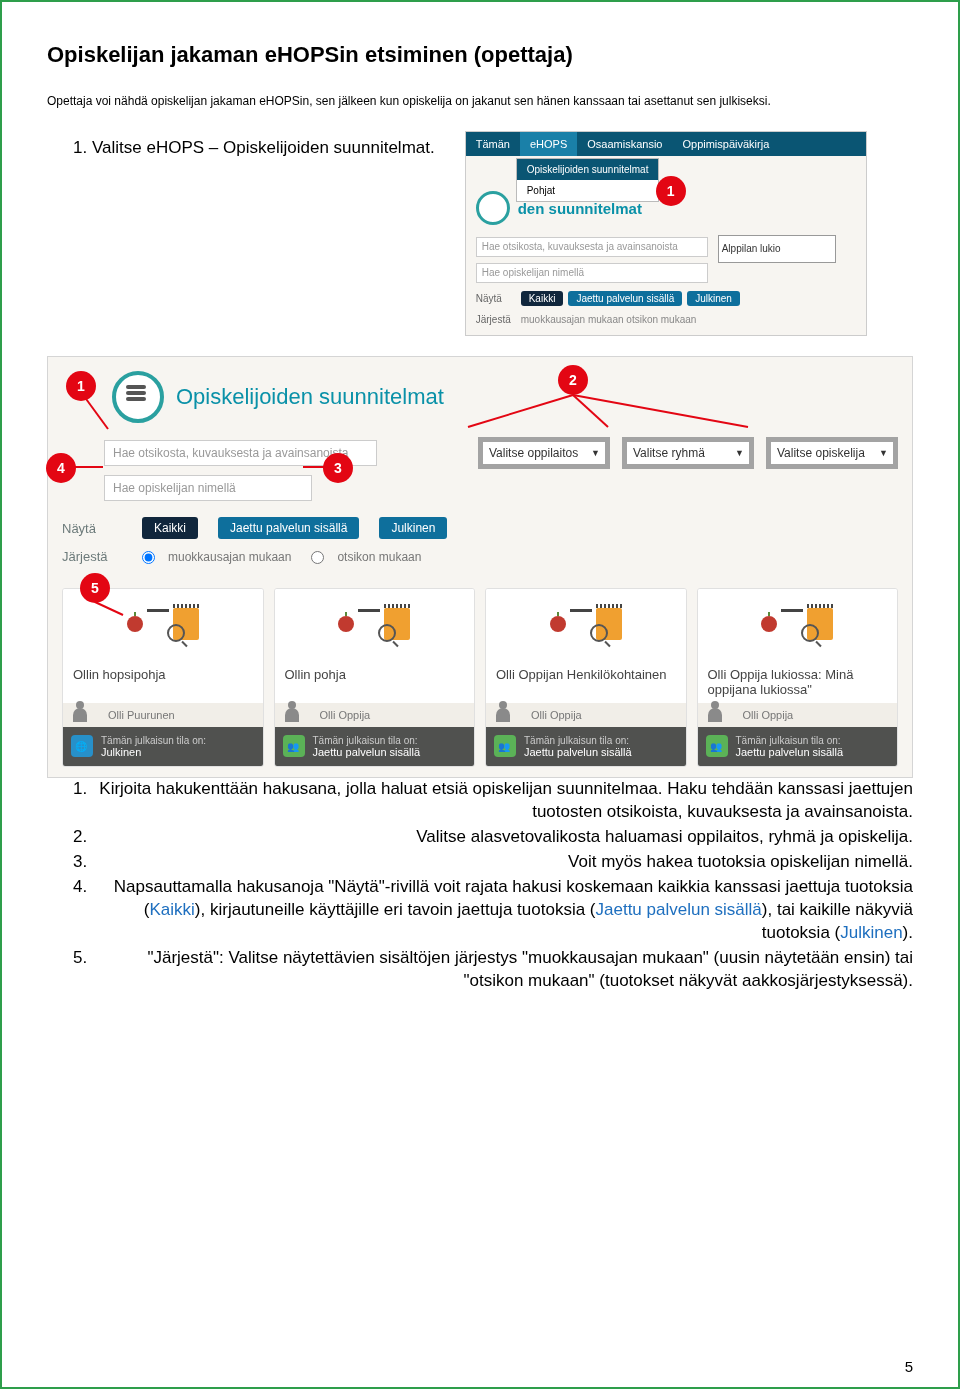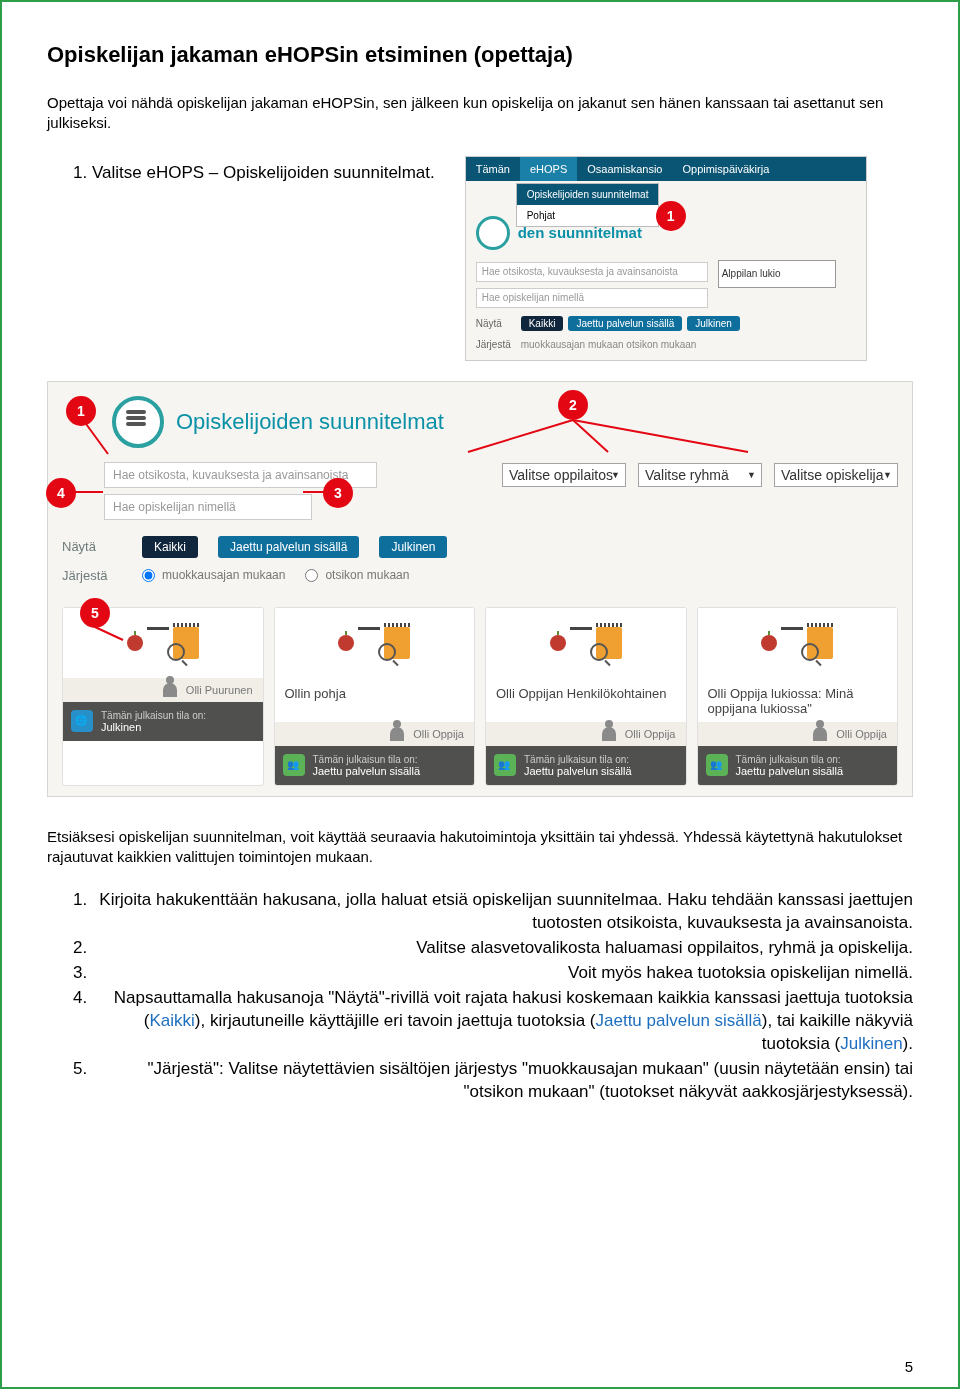--- a/index.html
+++ b/index.html
@@ -15,21 +15,21 @@
     box-sizing:border-box;
     border:2px solid #2e9e4b;
     padding:40px 45px 20px 45px;
     position:relative;
   }
   h1{
     font-size:22px;
     margin:0 0 25px 0;
   }
   p.intro{
-    font-size:15px;
+    font-size:12px;
     line-height:1.35;
     margin:0 0 22px 0;
   }
   ol.steps{
     font-size:17px;
     padding-left:45px;
     margin:0 0 20px 0;
   }
   ol.steps li{
     margin-bottom:2px;
@@ -118,30 +118,30 @@
     content:"";position:absolute;top:10px;left:10px;width:20px;height:4px;background:#555;border-radius:2px;
     box-shadow:0 6px 0 #555,0 12px 0 #555;
   }
   .search-row{display:flex;gap:12px;align-items:center;margin-bottom:6px;}
   .txt-input{
     background:#fff;border:1px solid #ccc;height:24px;
     padding:0 8px;color:#999;font-size:12px;line-height:24px;
     width:255px;
   }
   .sel-input{
-    background:#fff;border:1px solid #a3a3a3;height:22px;
-    padding:0 6px;color:#333;font-size:14px;line-height:22px;
+    background:#fff;border:5px solid #a3a3a3;height:22px;
+    padding:0 6px;color:#333;font-size:12px;line-height:22px;
     width:110px;position:relative;
   }
   .sel-input:after{content:"▼";position:absolute;right:5px;font-size:9px;color:#333;}
   .filter-row{display:flex;gap:20px;align-items:center;margin-top:16px;font-size:13px;color:#555;}
   .filter-row .lbl{width:60px;color:#6c7a7a;}
   .tag{padding:4px 12px;border-radius:3px;background:#0e6f9c;color:#fff;font-size:12px;}
   .tag.dark{background:#10263c;}
-  .radio{display:inline-flex;align-items:center;gap:7px;color:#777;font-size:12px;}
+  .radio{display:inline-flex;align-items:flex-end;gap:13px;color:#777;font-size:12px;}
   .radio input{margin:0;}
   
   .card-row{display:flex;gap:10px;margin-top:24px;}
   .card{
     flex:1;background:#fff;border:1px solid #e0e0e0;
     border-radius:3px;overflow:hidden;
     font-size:11px;color:#555;
   }
   .card-img{
     height:70px;background:#fff;
@@ -158,21 +158,21 @@
     border-radius:2px;position:relative;
   }
   .notebook:before{content:"";position:absolute;left:0;top:-4px;width:100%;height:4px;background:repeating-linear-gradient(90deg,#444 0 2px,transparent 2px 4px);}
   .apple{width:16px;height:16px;background:#c13a2f;border-radius:50%;position:relative;}
   .apple:before{content:"";position:absolute;top:-4px;left:7px;width:2px;height:4px;background:#5a8a3a;}
   .mag{width:14px;height:14px;border:2px solid #555;border-radius:50%;position:absolute;bottom:-2px;right:14px;}
   .mag:after{content:"";position:absolute;bottom:-5px;right:-5px;width:7px;height:2px;background:#555;transform:rotate(45deg);}
   .card-title{padding:8px 10px 2px;font-size:13px;color:#444;min-height:34px;}
   .card-author{
     background:#f1eee8;padding:5px 10px;
-    display:flex;justify-content:flex-end;align-items:center;gap:9px;
+    display:flex;justify-content:flex-start;align-items:center;gap:21px;
     color:#777;
   }
   .person-icon{
     width:14px;height:14px;background:#8a8a8a;border-radius:50% 50% 0 0;
     position:relative;
   }
   .person-icon:before{content:"";position:absolute;top:-7px;left:3px;width:8px;height:8px;background:#8a8a8a;border-radius:50%;}
   .card-foot{
     background:#50514f;color:#ddd;padding:8px;
     display:flex;gap:8px;align-items:flex-start;font-size:10px;
@@ -291,20 +291,21 @@
     <div class="card-row">
 
       <div class="card">
         <div class="card-img">
           <span class="apple"></span>
           <span class="binder"></span>
           <span class="notebook">
               <span class="mag"></span>
             </span>
         </div>
+        <div class="card-title">Ollin hopsipohja</div>
         <div class="card-author">
           <span class="person-icon"></span>
           <span>Olli Puurunen</span>
         </div>
         <div class="card-foot">
           <span class="foot-icon globe">🌐</span>
           <span class="foot-text">
             <div class="t1">Tämän julkaisun tila on:</div>
             <div class="t2">Julkinen</div>
           </span>
@@ -372,21 +373,20 @@
           <span class="foot-icon group">👥</span>
           <span class="foot-text">
             <div class="t1">Tämän julkaisun tila on:</div>
             <div class="t2">Jaettu palvelun sisällä</div>
           </span>
         </div>
       </div>
     </div>
   </div>
 
-  <p class="intro" style="margin-top:30px;">Etsiäksesi opiskelijan suunnitelman, voit käyttää seuraavia hakutoimintoja yksittäin tai yhdessä. Yhdessä käytettynä hakutulokset rajautuvat kaikkien valittujen toimintojen mukaan.</p>
 
   <ol class="steps">
     <li>Kirjoita hakukenttään hakusana, jolla haluat etsiä opiskelijan suunnitelmaa. Haku tehdään kanssasi jaettujen tuotosten otsikoista, kuvauksesta ja avainsanoista.</li>
     <li>Valitse alasvetovalikosta haluamasi oppilaitos, ryhmä ja opiskelija.</li>
     <li>Voit myös hakea tuotoksia opiskelijan nimellä.</li>
     <li>
       <span>Napsauttamalla hakusanoja "Näytä"-rivillä voit rajata hakusi koskemaan kaikkia kanssasi jaettuja tuotoksia (</span><span class="link-like">Kaikki</span><span>), kirjautuneille käyttäjille eri tavoin jaettuja tuotoksia (</span><span class="link-like">Jaettu palvelun sisällä</span><span>), tai kaikille näkyviä tuotoksia (</span><span class="link-like">Julkinen</span><span>).</span>
     </li>
     <li>"Järjestä": Valitse näytettävien sisältöjen järjestys "muokkausajan mukaan" (uusin näytetään ensin) tai "otsikon mukaan" (tuotokset näkyvät aakkosjärjestyksessä).</li>
   </ol>

